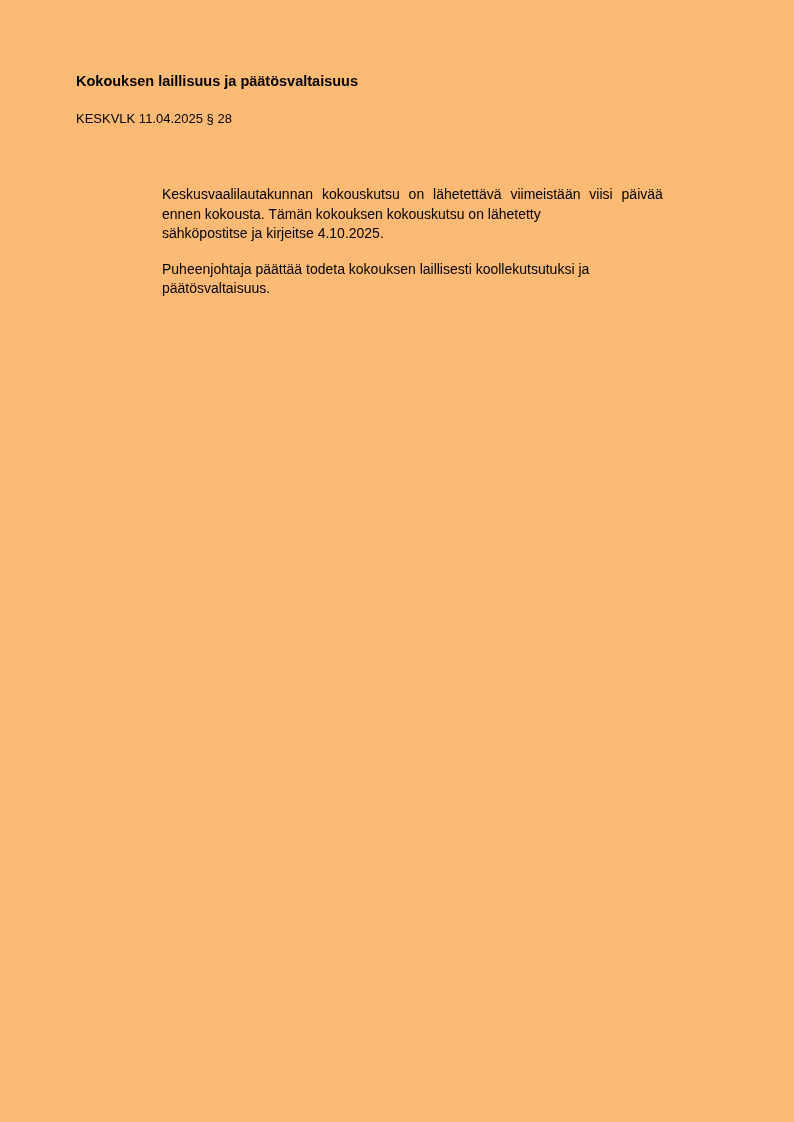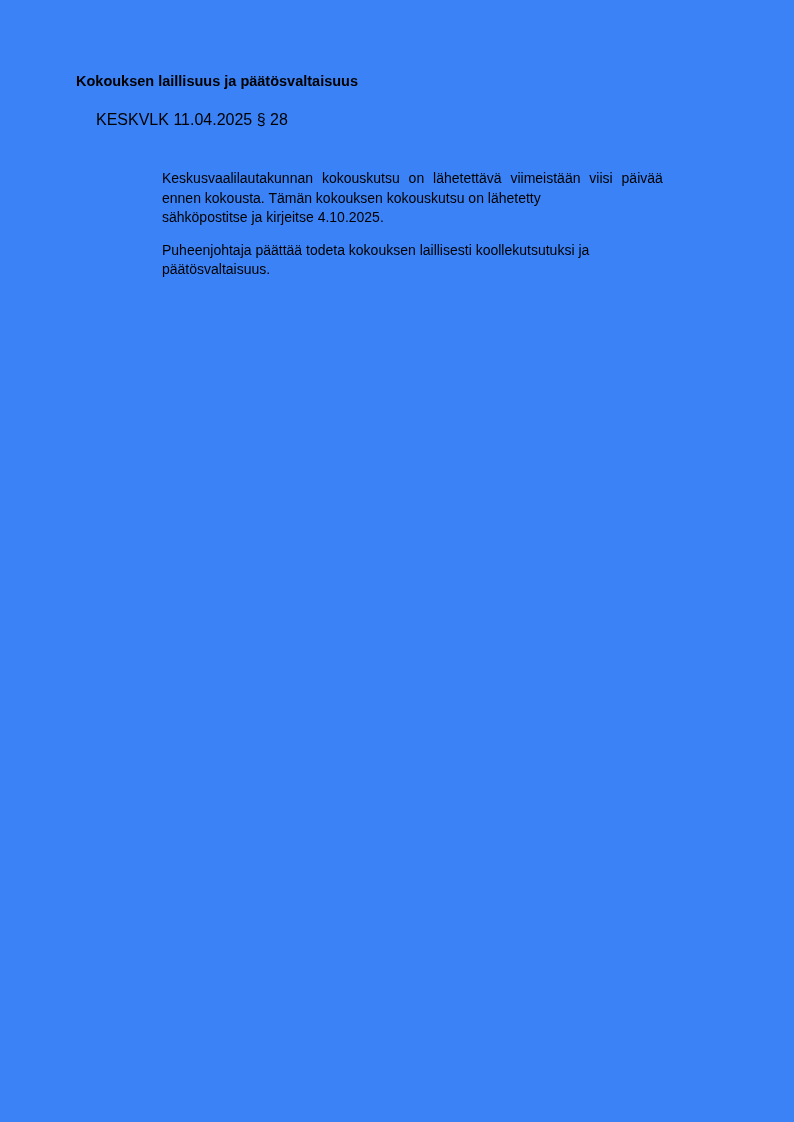--- a/index.html
+++ b/index.html
@@ -4,51 +4,50 @@
 <style>
   html, body {
     margin: 0;
     padding: 0;
     background: #ffffff;
   }
   .page {
     position: relative;
     width: 794px;
     height: 1122px;
-    background: #3b82f6;
+    background: #fdba74;
     font-family: "Liberation Sans", sans-serif;
     font-size: 14px;
     color: #000000;
     overflow: hidden;
   }
   .doc-title {
     position: absolute;
     left: 76px;
     top: 73px;
     font-size: 14.5px;
     font-weight: bold;
     white-space: pre;
   }
   .doc-ref {
     position: absolute;
     left: 76px;
     top: 111px;
-    font-size: 16px;
+    font-size: 13px;
     white-space: pre;
-    margin-left: 20px;
   }
   .doc-body {
     position: absolute;
     left: 162px;
     top: 169px;
     width: 510px;
     line-height: 19.5px;
   }
   .paragraph {
-    margin: 0 0 13px 0;
+    margin: 16px 0 13px 0;
   }
   .line {
     white-space: pre;
   }
   .line.wide {
     word-spacing: 5px;
   }
   .decision-label {
     font-weight: bold;
   }

